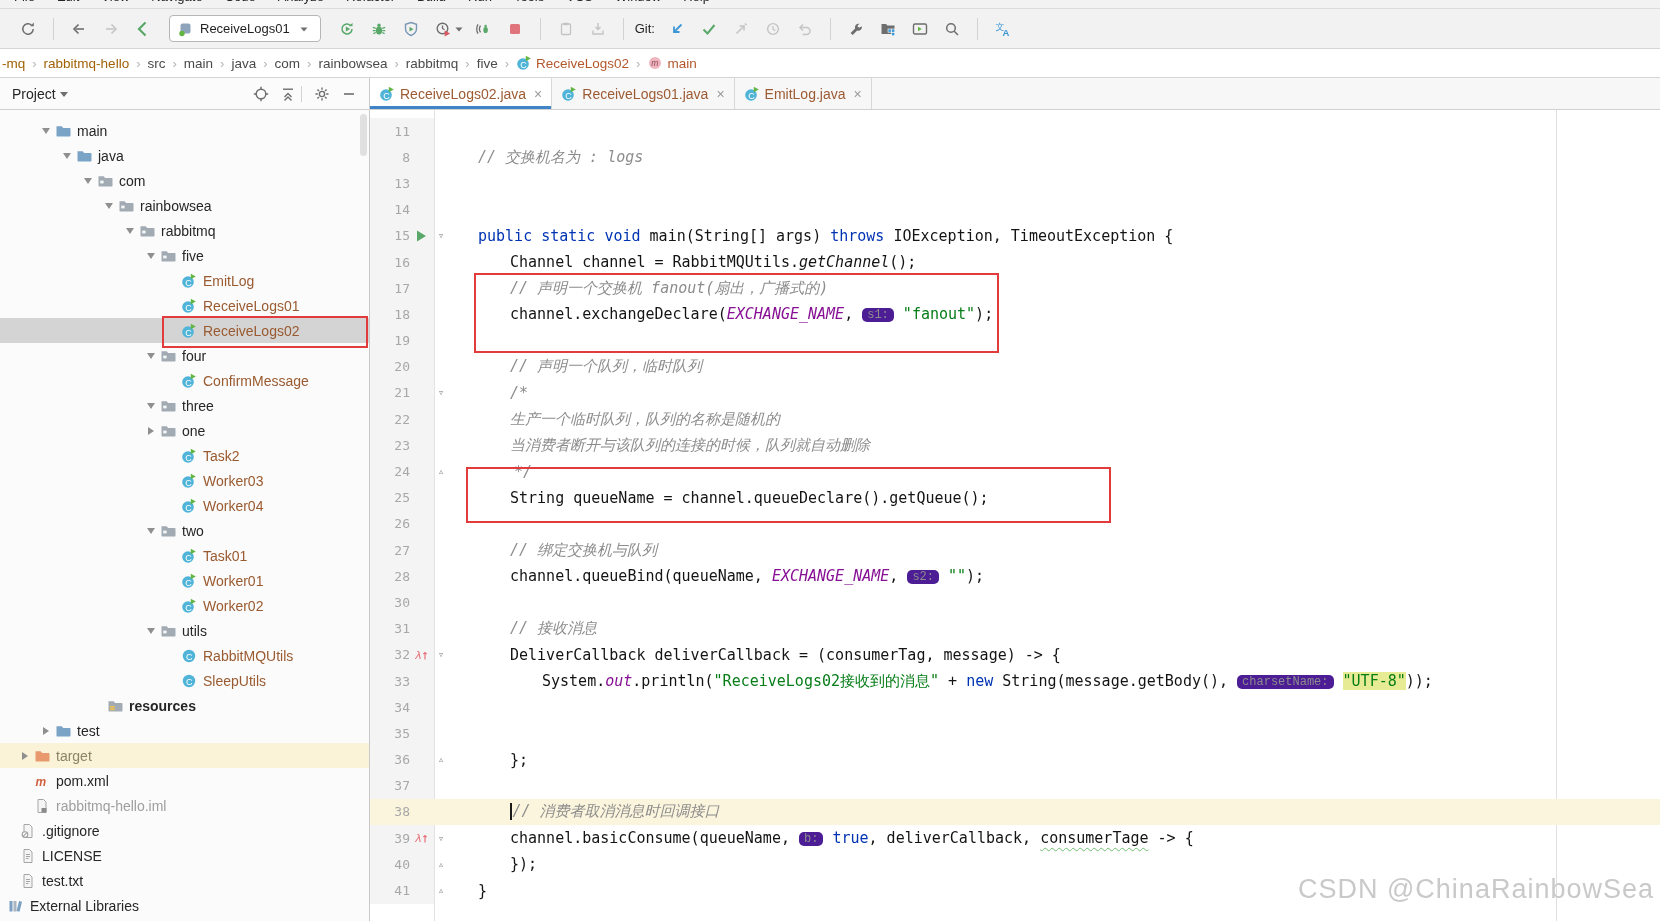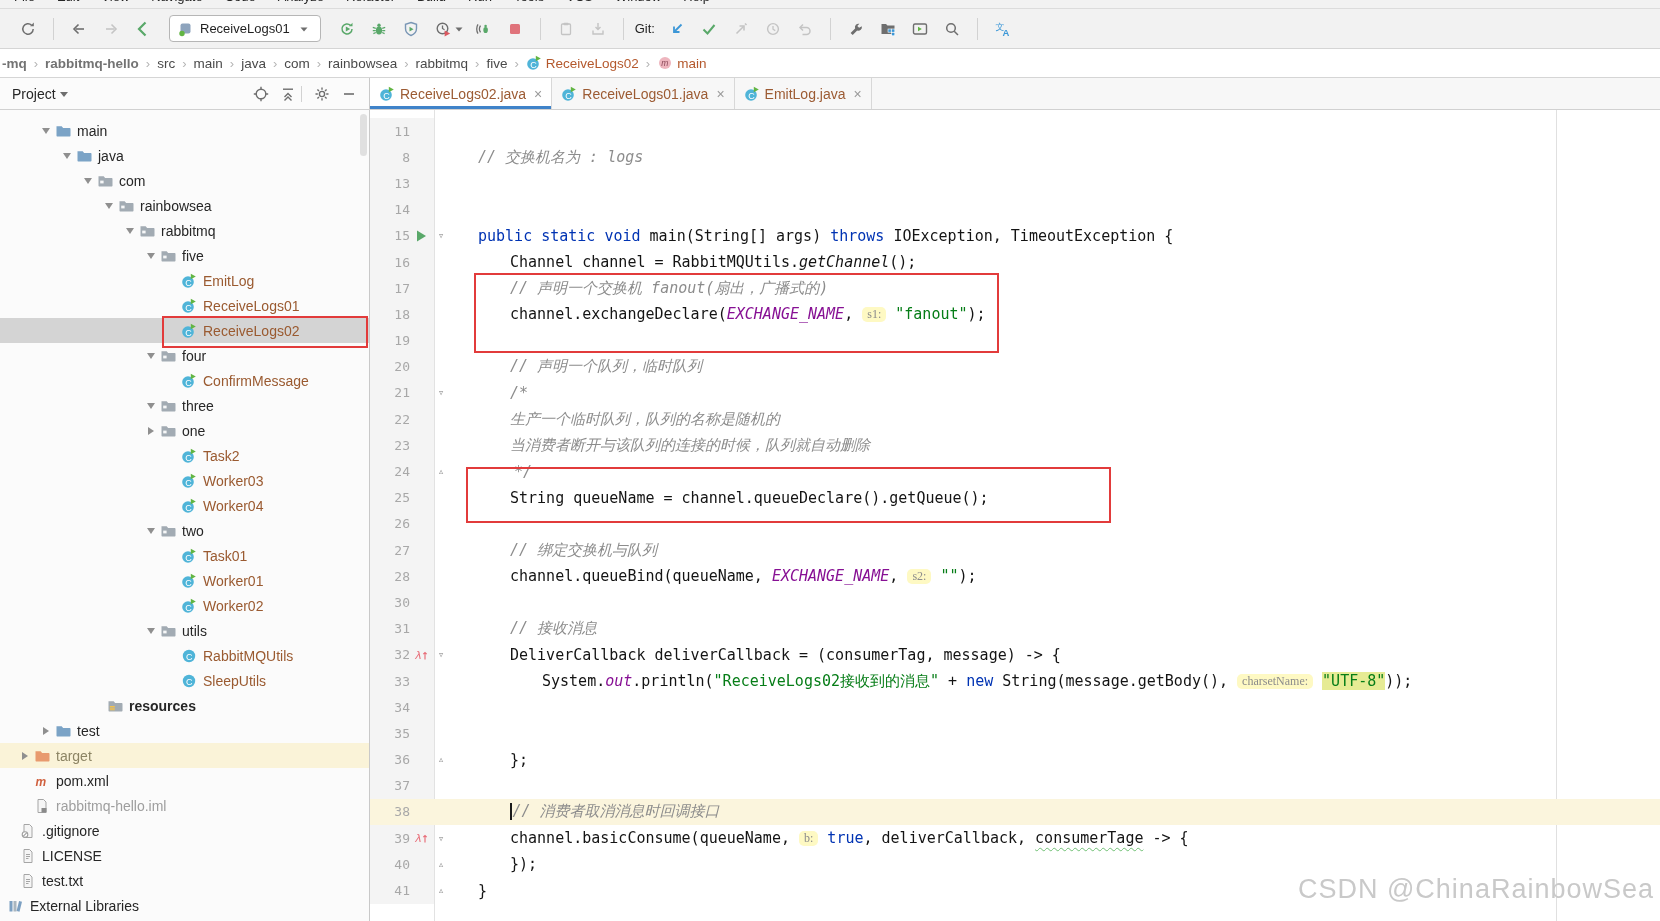--- a/index.html
+++ b/index.html
@@ -11,21 +11,21 @@
   
   #toolbar{height:39px;background:#f2f2f2;border-bottom:1px solid #d5d5d5;display:flex;align-items:center;padding-left:12px}
   .tb-icon{width:24px;height:24px;display:flex;align-items:center;justify-content:center;margin:0 4px;border-radius:3px}
   .tb-sep{width:1px;height:22px;background:#d2d2d2;margin:0 9px;flex:none}
   .tb-label{font-size:13px;color:#1f1f1f;margin:0 6px 0 2px}
   #run-combo{display:flex;align-items:center;gap:6px;background:#fff;border:1px solid #b6b6b6;border-radius:4px;height:25px;padding:0 8px;margin:0 10px;font-size:13px;color:#1f1f1f;cursor:default}
   
   #breadcrumbs{height:28px;background:#fff;border-bottom:1px solid #d5d5d5;display:flex;align-items:center;font-size:13.5px;color:#4a4a4a;padding-left:2px;white-space:nowrap;overflow:hidden}
   .bc-item{display:inline-flex;align-items:center}
   .bc-sep{color:#b5b5b5;margin:0 7px;font-size:13px}
-  .bc-bold{font-weight:bold;color:#737373}
+  .bc-bold{font-weight:normal;color:#a16207}
   .bc-hl{color:#b4582c}
   .bc-ico{display:inline-flex;width:16px;height:16px;margin-right:4px}
   
   #header-row{display:flex;height:31px;border-bottom:1px solid #d1d1d1;background:#fbfbfb}
   #project-header{width:370px;flex:none;display:flex;align-items:center;padding:0 10px 0 12px;border-right:1px solid #c9c9c9;box-sizing:border-box}
   #project-title{font-size:14px;color:#262626;margin-right:4px}
   .ph-caret{width:0;height:0;border-left:4px solid transparent;border-right:4px solid transparent;border-top:5px solid #6e6e6e;margin-top:2px}
   #ph-icons{margin-left:auto;display:flex;align-items:center}
   .ph-icon{width:20px;height:20px;display:flex;align-items:center;justify-content:center;margin-left:7px}
   #tabs{flex:1;display:flex;align-items:stretch;background:#f7f7f7}
@@ -62,21 +62,21 @@
   .gico{width:22px;height:100%;flex:none;display:flex;justify-content:center;align-items:center}
   .fold{width:18px;flex:none;text-align:center;color:#a2a2a2;font-size:11px;line-height:1}
   .codetxt{white-space:pre}
   .s-kw{color:#0033b3}
   .s-pl{color:#141414}
   .s-c{color:#8c8c8c;font-style:italic}
   .s-str{color:#067d17}
   .s-const{color:#871094;font-style:italic}
   .s-field{color:#871094;font-style:italic}
   .s-it{font-style:italic;color:#141414}
-  .s-hint{background:#fef9c3;color:#8c8c8c;border-radius:5px;padding:0 5px;font-size:12px;font-family:Liberation Serif, serif;display:inline-block;transform:translateY(-1px)}
+  .s-hint{background:#4c1d95;color:#8c8c8c;border-radius:5px;padding:0 5px;font-size:12px;font-family:Liberation Mono, monospace;display:inline-block;transform:translateY(-1px)}
   .s-strhl{color:#067d17;background:#e6eb94}
   .s-typo{color:#141414;text-decoration:underline;text-decoration-style:wavy;text-decoration-color:#6fbf73;text-decoration-thickness:1px;text-underline-offset:4px}
   .caret-bar{display:inline-block;width:1.5px;height:17px;background:#1a1a1a;vertical-align:middle;margin-right:1px}
   .redbox{position:absolute;border:2px solid #e23b3b;z-index:6;pointer-events:none}
   #watermark{position:absolute;top:764px;right:6px;font-size:27px;color:#c9c9c9;z-index:5;letter-spacing:1px;font-family:"Liberation Sans",sans-serif}
   svg{display:block}
 </style>
 </head>
 <body>
 

